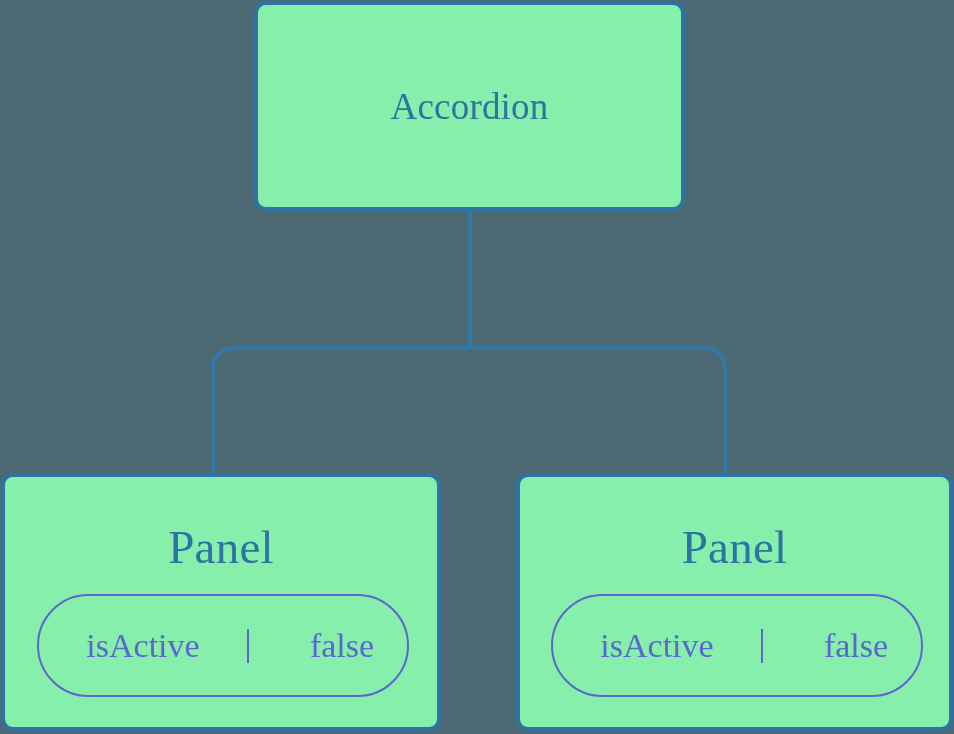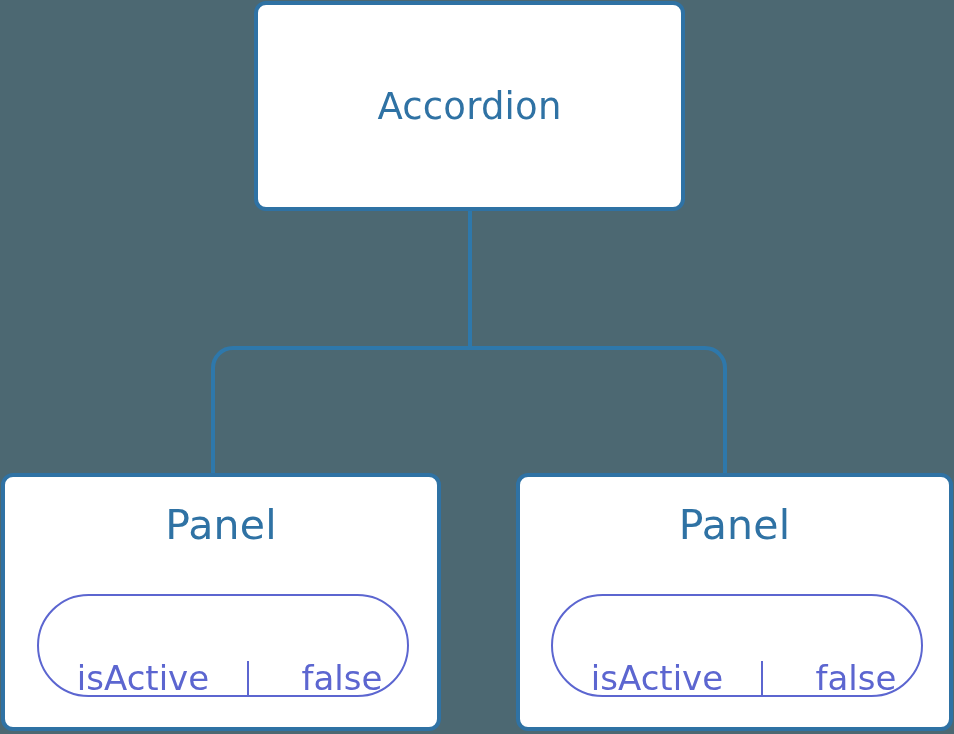--- a/index.html
+++ b/index.html
@@ -34,27 +34,28 @@
     fill: none;
     stroke: #2e78ab;
     stroke-width: 4;
     stroke-linecap: butt;
   }
 
   
   .node {
     position: absolute;
     box-sizing: border-box;
-    background: #ffffff;
+    background: #86efac;
     border: 4px solid #2f72a4;
     border-radius: 12px;
     display: flex;
     flex-direction: column;
     align-items: center;
     overflow: hidden;
+    font-family: Liberation Serif, serif;
   }
 
   .node-root {
     left: 254px;
     top: 1px;
     width: 431px;
     height: 210px;
     justify-content: center;
   }
 
@@ -76,34 +77,34 @@
     color: #2f72a4;
     font-size: 37px;
     font-weight: 400;
     letter-spacing: 0.2px;
     line-height: 1;
     white-space: nowrap;
   }
 
   .node-panel-left .node-title,
   .node-panel-right .node-title {
-    margin-top: 28px;
-    font-size: 41px;
+    margin-top: 47px;
+    font-size: 47px;
   }
 
   
   .prop-pill {
     position: absolute;
     top: 117px;
     height: 103px;
     box-sizing: border-box;
     border: 2.5px solid #5c66d0;
     border-radius: 52px;
     display: flex;
-    align-items: flex-end;
+    align-items: center;
     background: transparent;
   }
   .node-panel-left .prop-pill {
     left: 32px;
     width: 372px;
   }
   .node-panel-right .prop-pill {
     left: 31px;
     width: 372px;
   }

